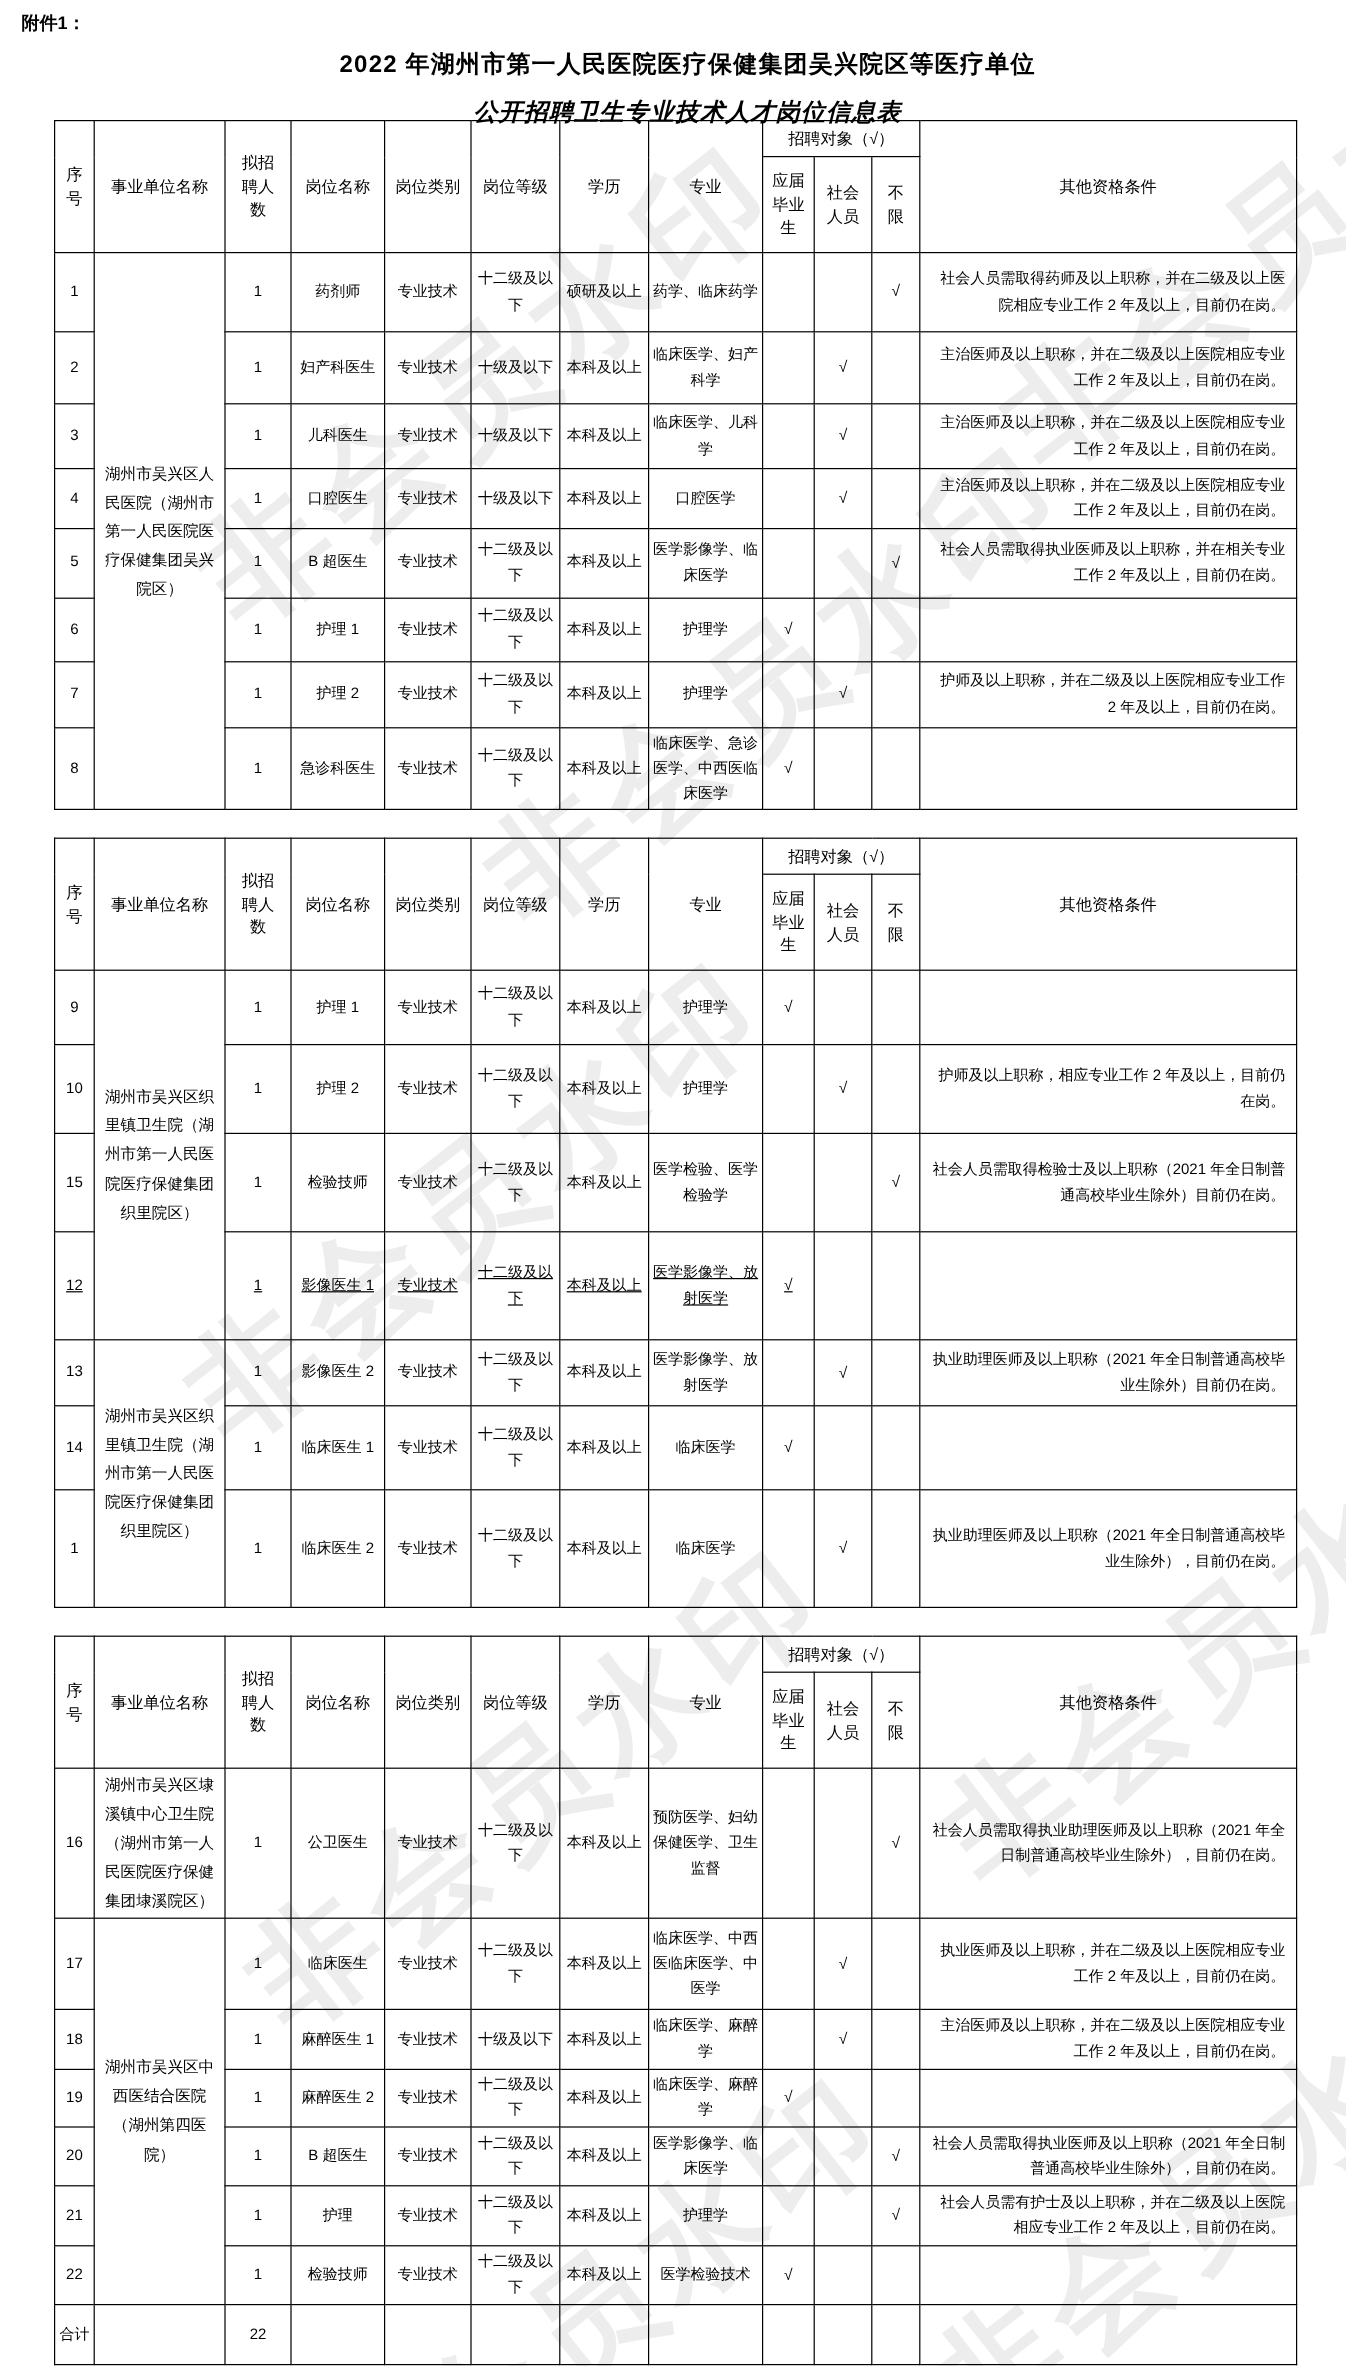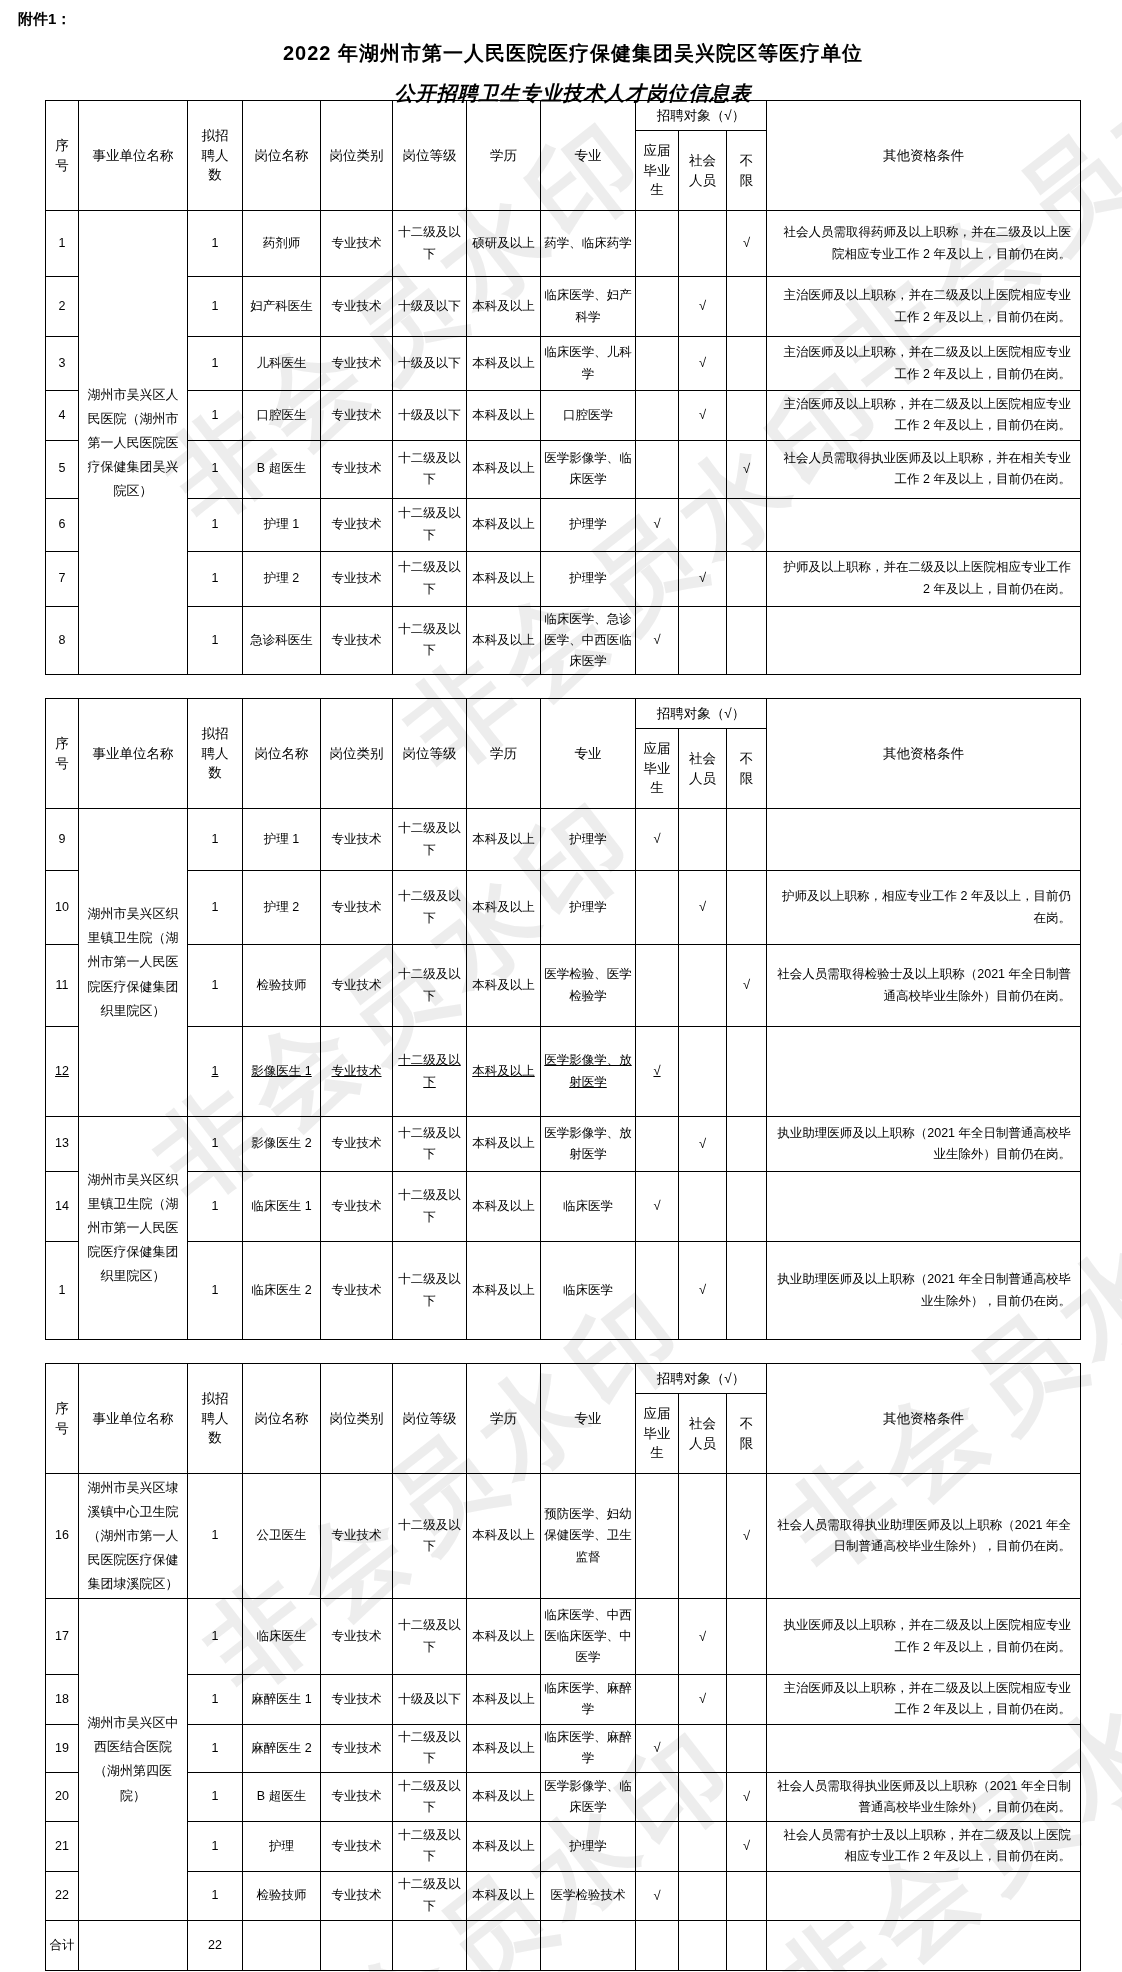--- a/index.html
+++ b/index.html
@@ -282,21 +282,21 @@
         <td>专业技术</td>
         <td>十二级及以下</td>
         <td>本科及以上</td>
         <td>护理学</td>
         <td class="check-cell"></td>
         <td class="check-cell">√</td>
         <td class="check-cell"></td>
         <td class="other-cell">护师及以上职称，相应专业工作 2 年及以上，目前仍在岗。</td>
       </tr>
       <tr style="height: 82px;">
-        <td>11</td>
+        <td>15</td>
         <td>1</td>
         <td>检验技师</td>
         <td>专业技术</td>
         <td>十二级及以下</td>
         <td>本科及以上</td>
         <td>医学检验、医学检验学</td>
         <td class="check-cell"></td>
         <td class="check-cell"></td>
         <td class="check-cell">√</td>
         <td class="other-cell">社会人员需取得检验士及以上职称（2021 年全日制普通高校毕业生除外）目前仍在岗。</td>

